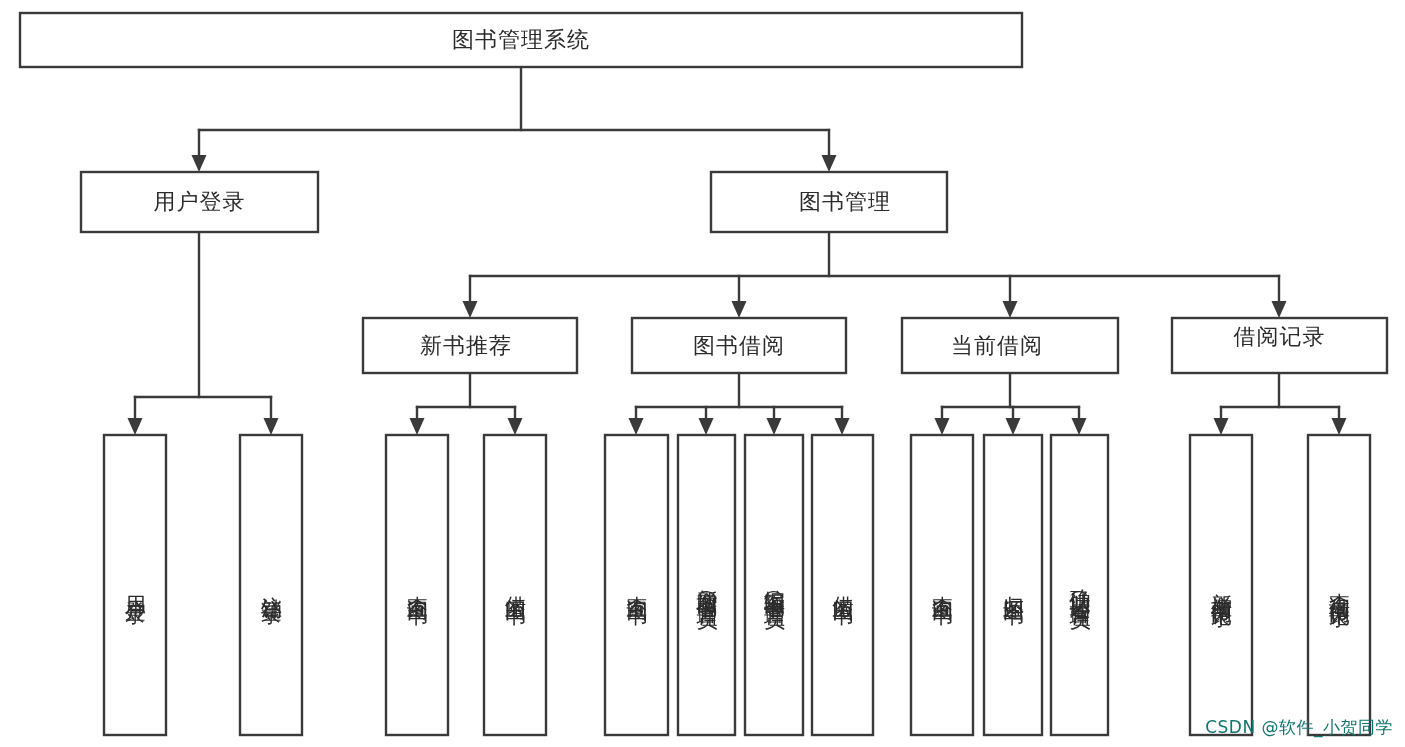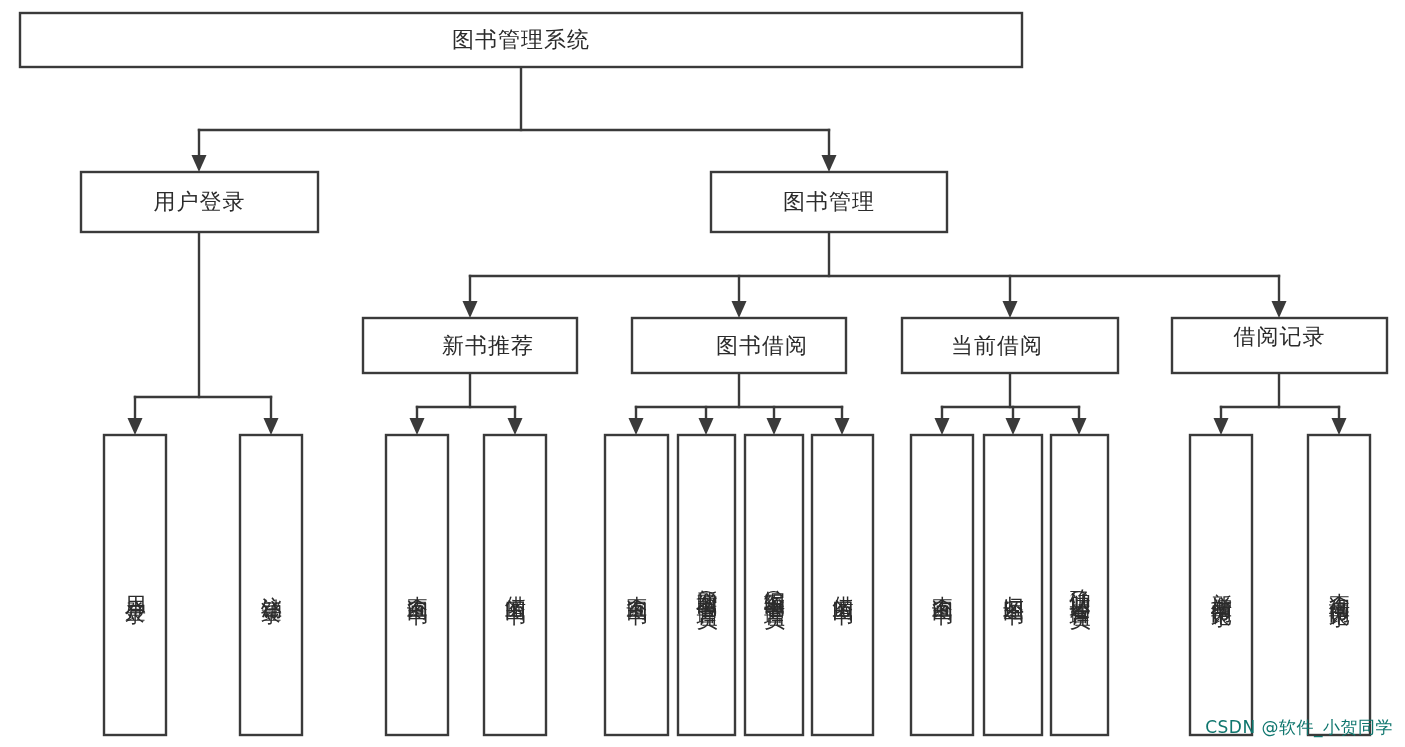--- a/index.html
+++ b/index.html
@@ -169,27 +169,27 @@
       </g>
   </svg>
 
   <div id="labels-layer">
       <div class="hlabel-wrap" style="left: 20px; top: 13px; width: 1002px; height: 54px;">
         <div class="hlabel-text">图书管理系统</div>
       </div>
       <div class="hlabel-wrap" style="left: 81px; top: 172px; width: 237px; height: 60px;">
         <div class="hlabel-text">用户登录</div>
       </div>
-      <div class="hlabel-wrap" style="left: 711px; top: 172px; width: 236px; height: 60px;">
+      <div class="hlabel-wrap" style="left: 711px; top: 172px; width: 236px; height: 60px; padding-left: 16px;">
         <div class="hlabel-text">图书管理</div>
       </div>
-      <div class="hlabel-wrap" style="left: 381px; top: 318px; width: 214px; height: 55px;">
+      <div class="hlabel-wrap" style="left: 359px; top: 318px; width: 214px; height: 55px;">
         <div class="hlabel-text">新书推荐</div>
       </div>
-      <div class="hlabel-wrap" style="left: 632px; top: 318px; width: 214px; height: 55px; padding-left: 23px;">
+      <div class="hlabel-wrap" style="left: 632px; top: 318px; width: 214px; height: 55px;">
         <div class="hlabel-text">图书借阅</div>
       </div>
       <div class="hlabel-wrap" style="left: 902px; top: 318px; width: 190px; height: 55px;">
         <div class="hlabel-text">当前借阅</div>
       </div>
       <div class="hlabel-wrap" style="left: 1172px; top: 318px; width: 215px; height: 38px;">
         <div class="hlabel-text">借阅记录</div>
       </div>
       <div class="vlabel-wrap" style="left: 104px; top: 435px; width: 62px; height: 300px;">
         <div class="vlabel-text">用户登录</div>

